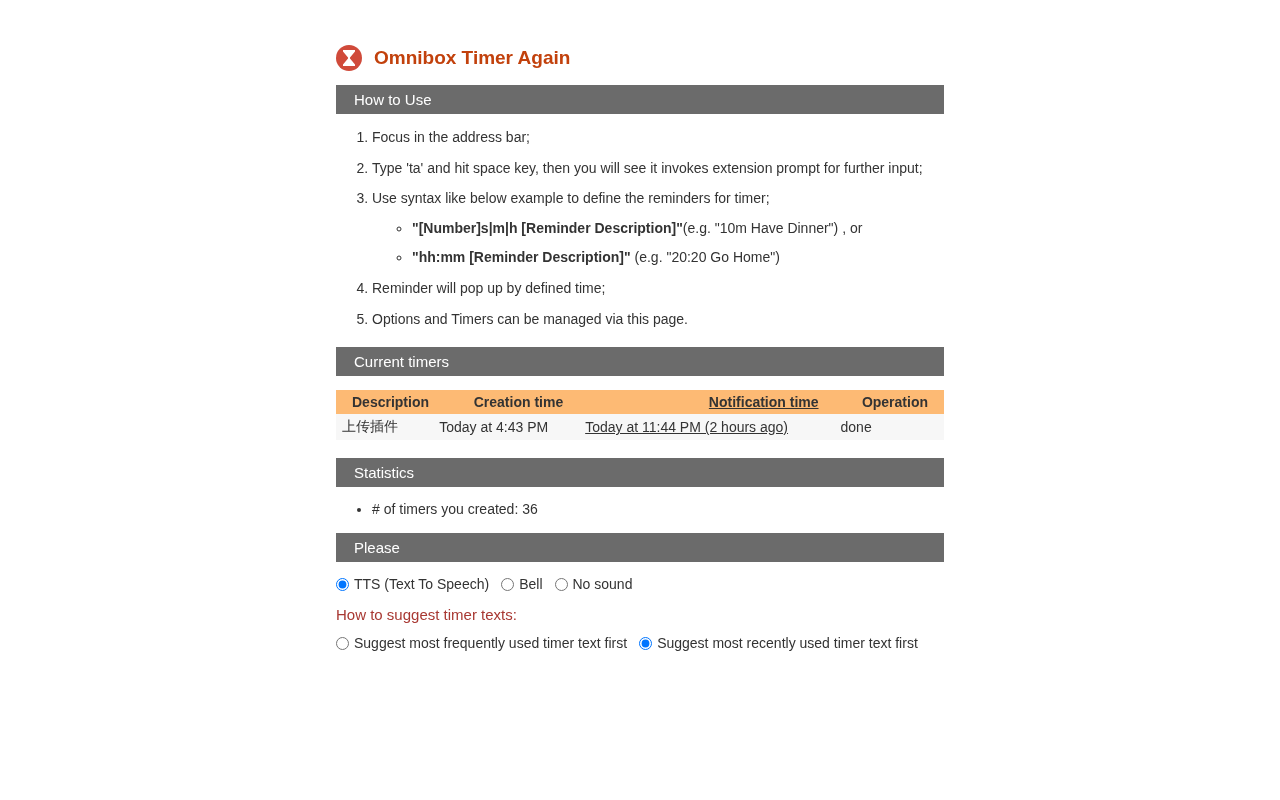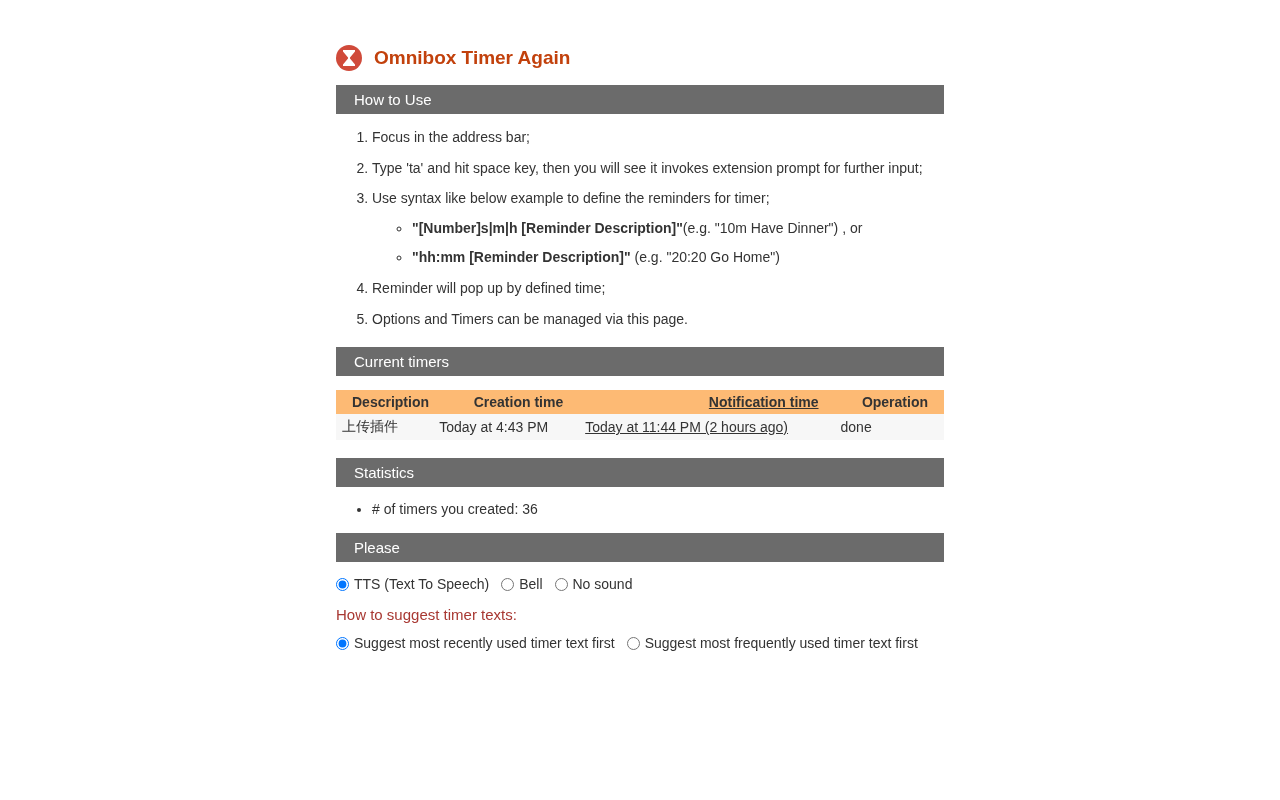--- a/index.html
+++ b/index.html
@@ -199,22 +199,22 @@
     </label>
     <label>
       <input type="radio" name="sound" style="">
       <span>No sound</span>
     </label>
   </div>
 
   <p class="option-label">How to suggest timer texts:</p>
   <div class="radio-row">
     <label>
+      <input type="radio" name="suggest" style="">
+      <span>Suggest most frequently used timer text first</span>
+    </label>
+    <label>
       <input type="radio" name="suggest" checked="" style="">
       <span>Suggest most recently used timer text first</span>
     </label>
-    <label>
-      <input type="radio" name="suggest" style="">
-      <span>Suggest most frequently used timer text first</span>
-    </label>
   </div>
 
 </div>
 
 </body></html>

